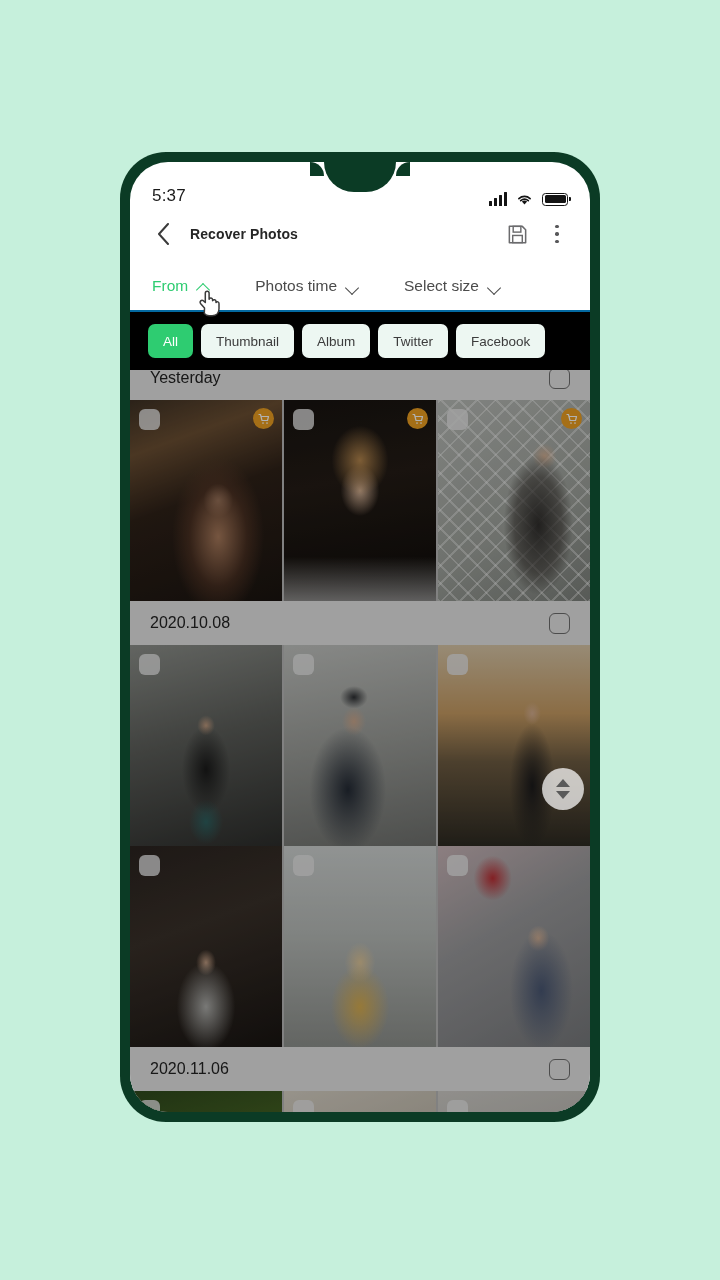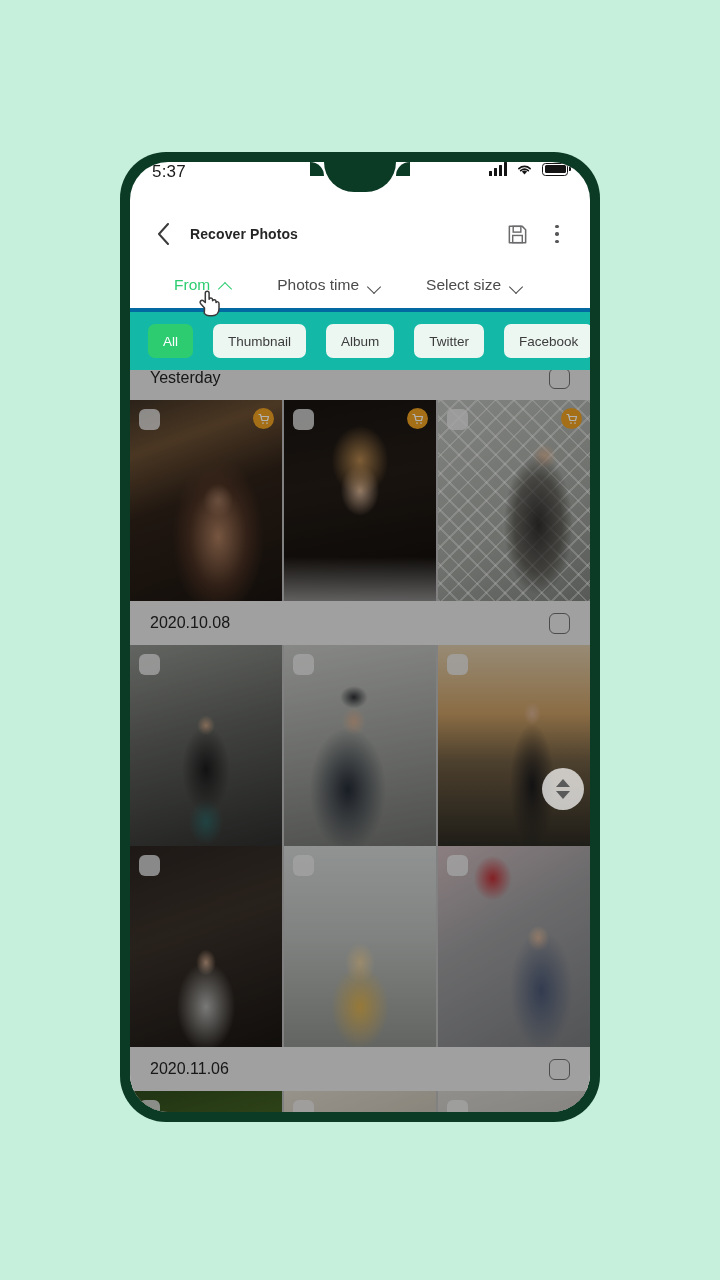--- a/index.html
+++ b/index.html
@@ -69,21 +69,21 @@
     z-index: 39;
   }
   .notch-mask-l { left: calc(50% - 50px); }
   .notch-mask-r { right: calc(50% - 50px); }
 
   
   .status-bar {
     position: relative;
     height: 44px;
     display: flex;
-    align-items: flex-start;
+    align-items: flex-end;
     justify-content: space-between;
     padding: 0 22px 0 22px;
     z-index: 10;
   }
   .status-time {
     font-size: 17px;
     font-weight: 400;
     color: #1b1b1b;
     letter-spacing: .2px;
   }
@@ -144,24 +144,23 @@
   .kebab { display:flex; flex-direction:column; gap:4px; align-items:center; }
   .kebab i { width:3.4px; height:3.4px; border-radius:50%; background:#58585a; display:block; }
 
   
   .filter-row {
     height: 50px;
     display: flex;
     align-items: center;
     padding: 0 22px;
     gap: 0;
-    border-bottom: 4px solid #0369a1;
+    border-bottom: 2px solid #0369a1;
     background: #fff;
     position: relative;
-    justify-content: flex-end;
   }
   .filter-item {
     display: flex;
     align-items: center;
     gap: 9px;
     font-size: 15.5px;
     color: #4b4b4b;
     cursor: pointer;
     margin-right: 44px;
   }
@@ -192,23 +191,23 @@
     height: 32px;
     z-index: 30;
     pointer-events: none;
   }
 
   
   .chips-row {
     height: 58px;
     display: flex;
     align-items: center;
-    gap: 20px;
+    gap: 8px;
     padding: 0 18px;
-    background: #14b8a6;
+    background: #000000;
   }
   .chip {
     height: 34px;
     padding: 0 15px;
     display: flex;
     align-items: center;
     justify-content: center;
     border-radius: 7px;
     background: #edf7f2;
     color: #3c3c3c;

